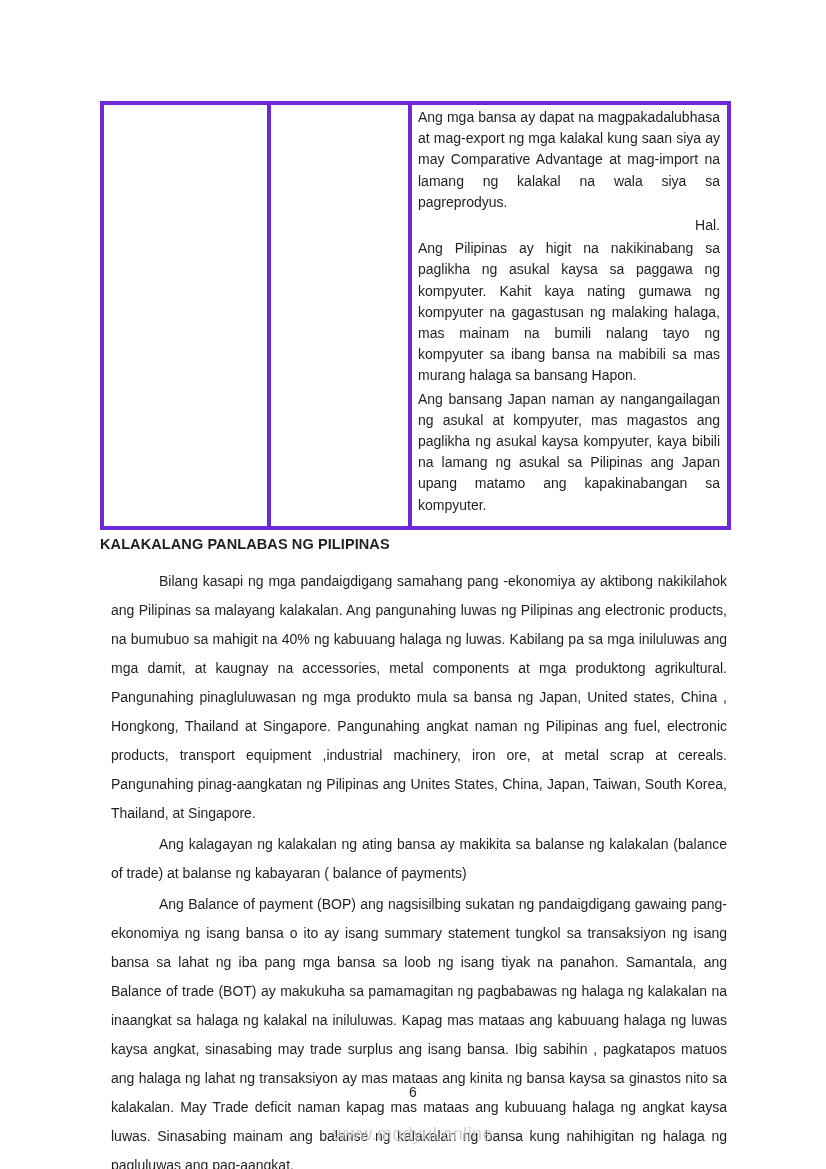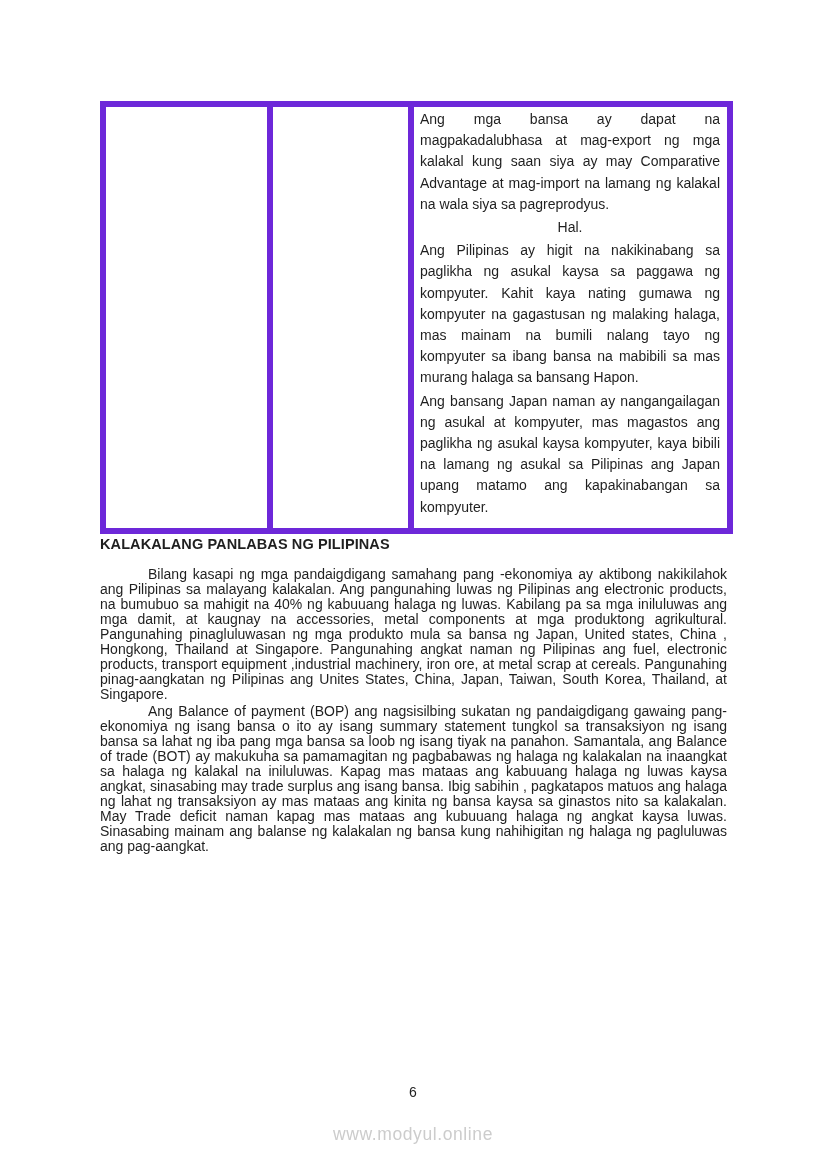--- a/index.html
+++ b/index.html
@@ -22,53 +22,53 @@
   
   .doc-table {
     position: absolute;
     left: 100px;
     top: 101px;
     width: 627px;
     border-collapse: collapse;
     table-layout: fixed;
   }
   .doc-table td {
-    border: 6px solid #6d28d9;
+    border: 4px solid #6d28d9;
     vertical-align: top;
   }
   td.c1 { width: 167px; }
   td.c2 { width: 141px; }
   td.c3 { width: 319px; padding: 2px 7px 2px 6px; }
   td.c3 p {
     margin: 0 0 2px 0;
     text-align: justify;
     line-height: 21.2px;
   }
   td.c3 p:last-child { margin-bottom: 8px; }
-  td.c3 p.short { text-align: center; }
+  td.c3 p.short { text-align: right; }
 
   
   .content {
     position: absolute;
     left: 100px;
     top: 534px;
     width: 627px;
   }
   .section-heading {
     font-size: 14.5px;
     font-weight: bold;
     margin: 0 0 11px 0;
     line-height: 21.5px;
     letter-spacing: 0.1px;
   }
   .body-para {
-    margin: 0 0 2px 0;
+    margin: 0 0 2px 11px;
     text-align: justify;
     text-indent: 48px;
-    line-height: 15px;
+    line-height: 29px;
   }
 
   
   .page-number {
     position: absolute;
     top: 1083px;
     left: 0;
     right: 0;
     text-align: center;
     font-size: 14px;
@@ -102,20 +102,21 @@
         <p>Ang Pilipinas ay higit na nakikinabang sa paglikha ng asukal kaysa sa paggawa ng kompyuter. Kahit kaya nating gumawa ng kompyuter na gagastusan ng malaking halaga, mas mainam na bumili nalang tayo ng kompyuter sa ibang bansa na mabibili sa mas murang halaga sa bansang Hapon.</p>
         <p>Ang bansang Japan naman ay nangangailagan ng asukal at kompyuter, mas magastos ang paglikha ng asukal kaysa kompyuter, kaya bibili na lamang ng asukal sa Pilipinas ang Japan upang matamo ang kapakinabangan sa kompyuter.</p>
       </td>
     </tr>
   </tbody>
     </table>
 
   <div class="content">
     <h2 class="section-heading">KALAKALANG PANLABAS NG PILIPINAS</h2>
     <p class="body-para">Bilang kasapi ng mga pandaigdigang samahang pang -ekonomiya ay aktibong nakikilahok ang Pilipinas sa malayang kalakalan. Ang pangunahing luwas ng Pilipinas ang electronic products, na bumubuo sa mahigit na 40% ng kabuuang halaga ng luwas. Kabilang pa sa mga iniluluwas ang mga damit, at kaugnay na accessories, metal components at mga produktong agrikultural. Pangunahing pinagluluwasan ng mga produkto mula sa bansa ng Japan, United states, China , Hongkong, Thailand at Singapore. Pangunahing angkat naman ng Pilipinas ang fuel, electronic products, transport equipment ,industrial machinery, iron ore, at metal scrap at cereals. Pangunahing pinag-aangkatan ng Pilipinas ang Unites States, China, Japan, Taiwan, South Korea, Thailand, at Singapore.</p>
+    <p class="body-para">Ang kalagayan ng kalakalan ng ating bansa ay makikita sa balanse ng kalakalan (balance of trade) at balanse ng kabayaran ( balance of payments)</p>
     <p class="body-para">Ang Balance of payment (BOP) ang nagsisilbing sukatan ng pandaigdigang gawaing pang-ekonomiya ng isang bansa o ito ay isang summary statement tungkol sa transaksiyon ng isang bansa sa lahat ng iba pang mga bansa sa loob ng isang tiyak na panahon. Samantala, ang Balance of trade (BOT) ay makukuha sa pamamagitan ng pagbabawas ng halaga ng kalakalan na inaangkat sa halaga ng kalakal na iniluluwas. Kapag mas mataas ang kabuuang halaga ng luwas kaysa angkat, sinasabing may trade surplus ang isang bansa. Ibig sabihin , pagkatapos matuos ang halaga ng lahat ng transaksiyon ay mas mataas ang kinita ng bansa kaysa sa ginastos nito sa kalakalan. May Trade deficit naman kapag mas mataas ang kubuuang halaga ng angkat kaysa luwas. Sinasabing mainam ang balanse ng kalakalan ng bansa kung nahihigitan ng halaga ng pagluluwas ang pag-aangkat.</p>
   </div>
 
   <div class="page-number">6</div>
 
   <div class="watermark">www.modyul.online</div>
 
 </div>
 
 </body></html>

